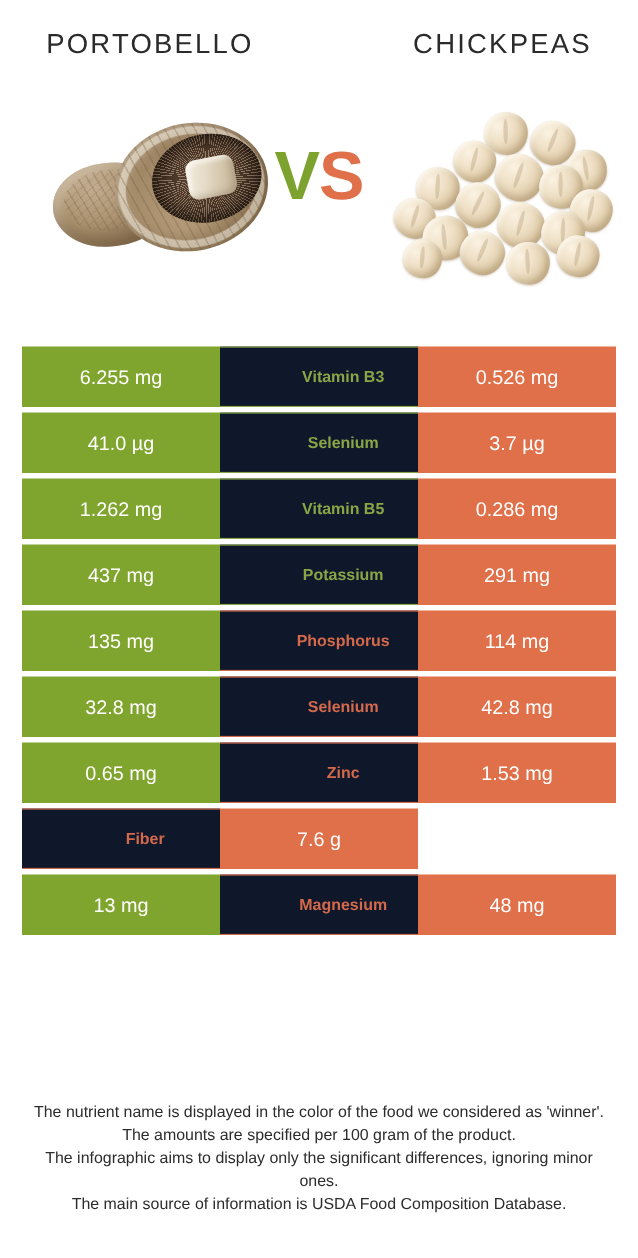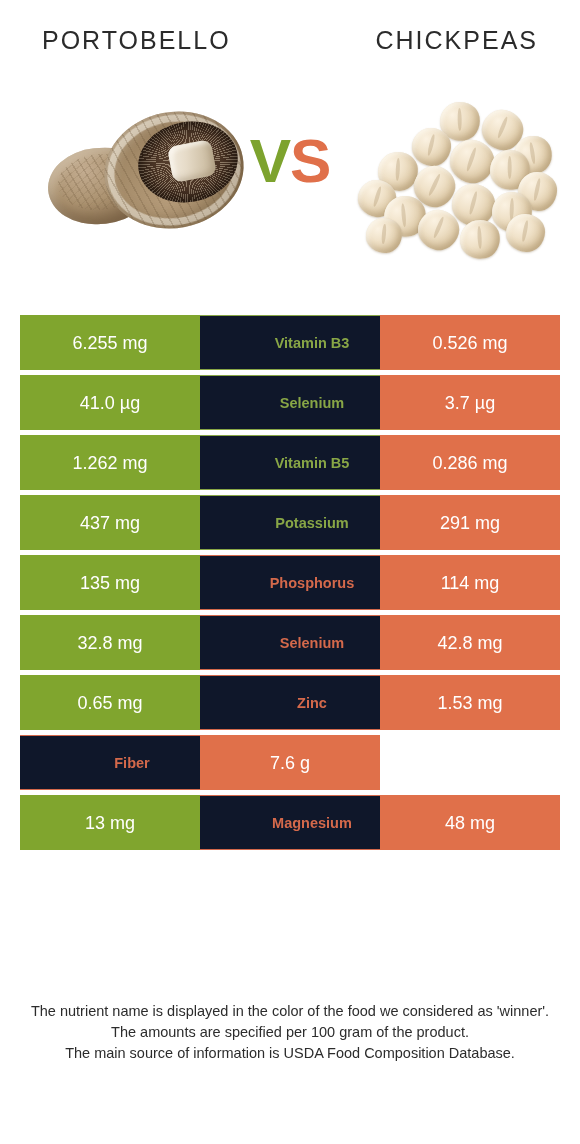--- a/index.html
+++ b/index.html
@@ -385,16 +385,17 @@
       <div class="row">
         <div class="cell cell-left">13 mg</div>
         <div class="cell cell-mid orange">Magnesium</div>
         <div class="cell cell-right">48 mg</div>
       </div>
     </div>
 
   <div class="footer">
     <p>The nutrient name is displayed in the color of the food we considered as 'winner'.</p>
     <p>The amounts are specified per 100 gram of the product.</p>
+    <p>The infographic aims to display only the significant differences, ignoring minor ones.</p>
     <p>The main source of information is USDA Food Composition Database.</p>
   </div>
 
 </div>
 
 </body></html>

